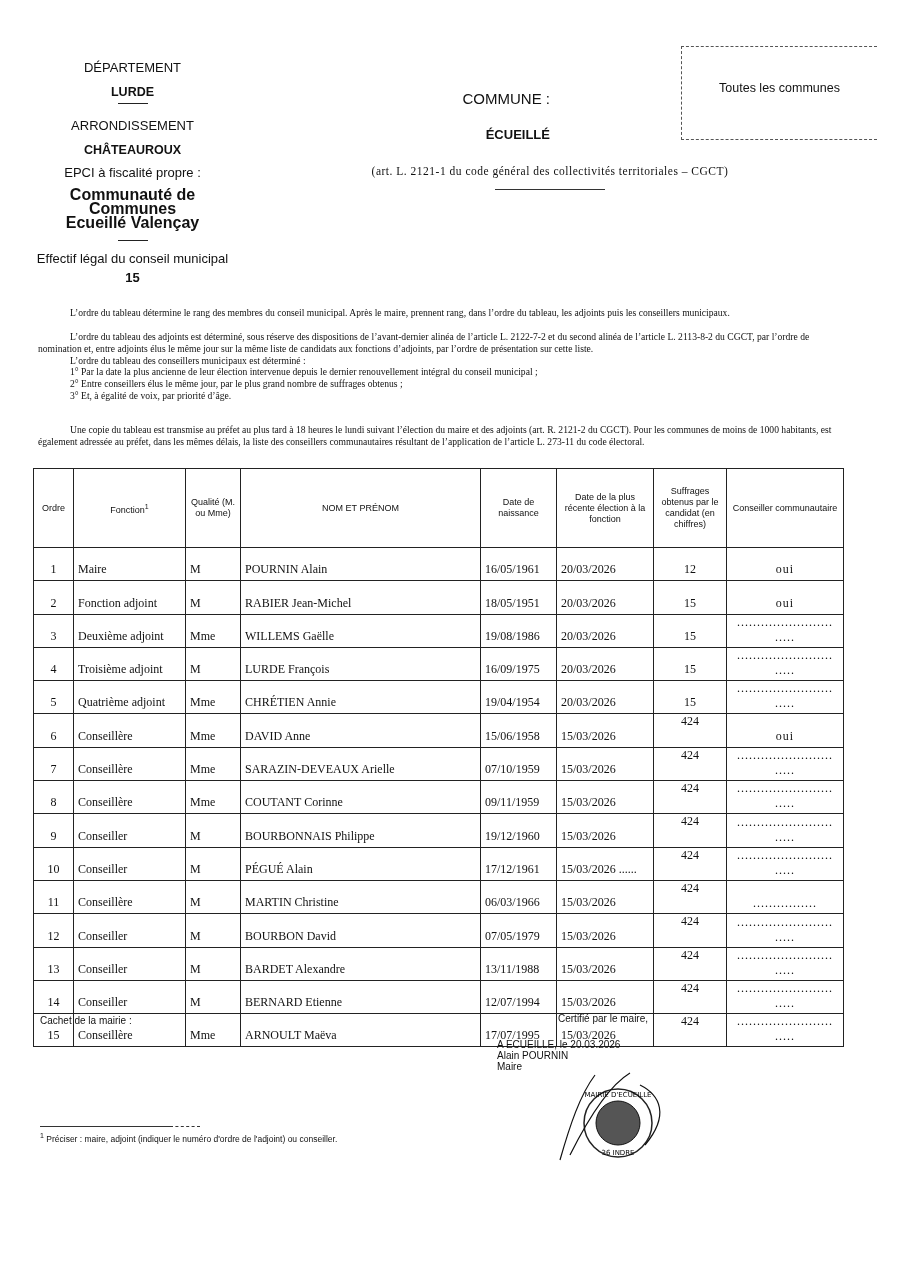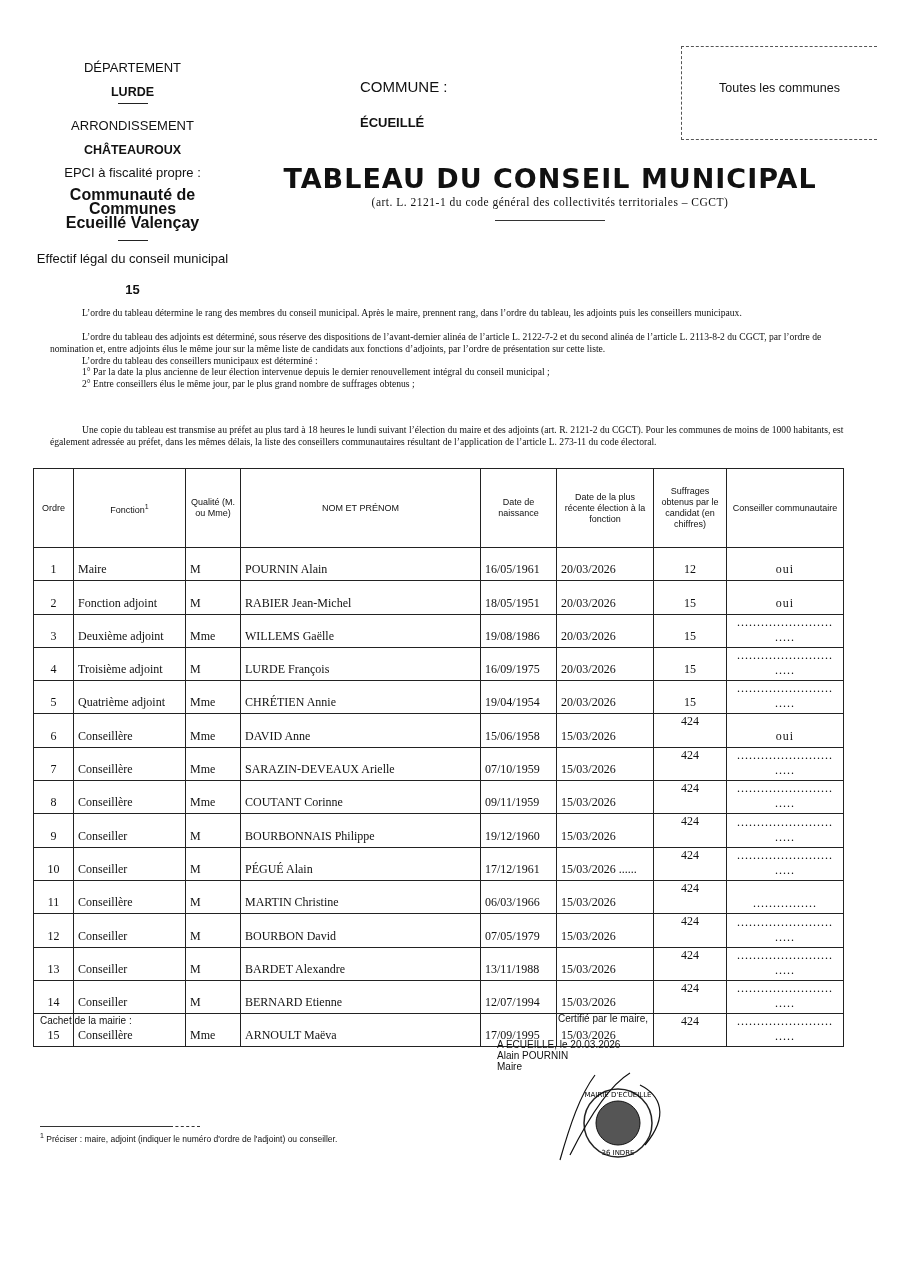--- a/index.html
+++ b/index.html
@@ -10,36 +10,36 @@
   
   .left-col { position: absolute; left: 30px; top: 60px; width: 205px; text-align: center; }
   .left-col .lbl { font-size: 13px; margin-bottom: 10px; }
   .left-col .val { font-size: 12.5px; font-weight: bold; margin-bottom: 4px; }
   .left-col .dash { width: 30px; border-top: 1px solid #222; margin: 4px auto 14px; }
   .left-col .sep { width: 30px; border-top: 1px solid #222; margin: 10px auto 10px; }
   .left-col .epci { font-size: 16px; font-weight: bold; line-height: 14px; }
   .left-col .effnum { font-size: 13px; font-weight: bold; margin-top: 2px; }
 
   
-  .commune { position: absolute; left: 360px; top: 78px; width: 190px; text-align: left; }
+  .commune { position: absolute; left: 360px; top: 90px; width: 190px; text-align: right; }
   .commune .lbl { font-size: 15px; }
   .commune .val { font-size: 13px; font-weight: bold; margin-top: 20px; }
 
   
   .box { position: absolute; left: 681px; top: 46px; width: 195px; height: 92px; border: 1px dashed #555; border-right: none; }
   .box span { position: absolute; left: 0; right: 0; top: 34px; text-align: center; font-size: 12.5px; }
 
   
   .title { position: absolute; left: 270px; top: 163px; width: 560px; text-align: center; }
   .title h1 { margin: 0; font-family: "DejaVu Sans", sans-serif; font-weight: bold; font-size: 27px; letter-spacing: 1px; }
   .title .sub { font-size: 11.5px; font-weight: normal; margin-top: 2px; letter-spacing: 0.5px; }
   .title .rule { width: 110px; border-top: 1px solid #333; margin: 12px auto 0; }
 
   
-  .para { position: absolute; left: 50px; width: 812px; font-size: 9.6px; line-height: 11.8px; }
+  .para { position: absolute; left: 38px; width: 812px; font-size: 9.6px; line-height: 11.8px; }
   .para p { margin: 0; }
   .ind { text-indent: 32px; }
   .indent-block { padding-left: 32px; }
 
   
   table.council { position: absolute; left: 33px; top: 468px; width: 810px; border-collapse: collapse; table-layout: fixed; }
   table.council th, table.council td { border: 1px solid #222; }
   table.council th { font-family: "Liberation Sans", sans-serif; font-weight: normal; font-size: 9px; line-height: 11px; height: 78px; text-align: center; vertical-align: middle; padding: 0 2px; }
   table.council td { font-family: "Liberation Serif", serif; font-size: 12px; height: 29.3px; padding: 0 4px; vertical-align: bottom; padding-bottom: 3px; }
   td.c { text-align: center; }
@@ -62,47 +62,47 @@
 <div class="left-col sans">
   <div class="lbl">DÉPARTEMENT</div>
   <div class="val">LURDE</div>
   <div class="dash"></div>
   <div class="lbl">ARRONDISSEMENT</div>
   <div class="val">CHÂTEAUROUX</div>
   <div class="lbl" style="margin-top:8px;margin-bottom:8px">EPCI à fiscalité propre :</div>
   <div class="epci">Communauté de Communes</div>
   <div class="epci">Ecueillé Valençay</div>
   <div class="sep"></div>
-  <div class="lbl" style="margin-bottom:16px">Effectif légal du conseil municipal</div>
+  <div class="lbl" style="margin-bottom:4px">Effectif légal du conseil municipal</div>
   <div class="effnum">15</div>
 </div>
 
 <div class="commune sans">
   <div class="lbl">COMMUNE :</div>
   <div class="val">ÉCUEILLÉ</div>
 </div>
 
 <div class="box sans">
   <span>Toutes les communes</span>
 </div>
 
 <div class="title">
-  <h1>TABLEAU DU CONSEIL MUNICIPAL</h1>
   <div class="sub serif">(art. L. 2121-1 du code général des collectivités territoriales – CGCT)</div>
   <div class="rule"></div>
 </div>
 
 <div class="para serif" style="top:307px">
   <p class="ind">L’ordre du tableau détermine le rang des membres du conseil municipal. Après le maire, prennent rang, dans l’ordre du tableau, les adjoints puis les conseillers municipaux.</p>
 </div>
 <div class="para serif" style="top:331px">
   <p class="ind">L’ordre du tableau des adjoints est déterminé, sous réserve des dispositions de l’avant-dernier alinéa de l’article L. 2122-7-2 et du second alinéa de l’article L. 2113-8-2 du CGCT, par l’ordre de nomination et, entre adjoints élus le même jour sur la même liste de candidats aux fonctions d’adjoints, par l’ordre de présentation sur cette liste.</p>
   <p class="indent-block">L’ordre du tableau des conseillers municipaux est déterminé :</p>
   <p class="indent-block">1° Par la date la plus ancienne de leur élection intervenue depuis le dernier renouvellement intégral du conseil municipal ;</p>
   <p class="indent-block">2° Entre conseillers élus le même jour, par le plus grand nombre de suffrages obtenus ;</p>
+  <p class="indent-block">3° Et, à égalité de voix, par priorité d’âge.</p>
 </div>
 <div class="para serif" style="top:424px">
   <p class="ind">Une copie du tableau est transmise au préfet au plus tard à 18 heures le lundi suivant l’élection du maire et des adjoints (art. R. 2121-2 du CGCT). Pour les communes de moins de 1000 habitants, est également adressée au préfet, dans les mêmes délais, la liste des conseillers communautaires résultant de l’application de l’article L. 273-11 du code électoral.</p>
 </div>
 
 <table class="council">
   <colgroup>
     <col style="width:40px">
       <col style="width:112px">
       <col style="width:55px">
@@ -263,21 +263,21 @@
         <td>12/07/1994</td>
         <td>15/03/2026</td>
         <td class="suff" style="vertical-align: top; padding-top: 0px; padding-bottom: 0px;">424</td>
         <td class="dots" style="padding-bottom: 2px;">........................ .....</td>
       </tr>
       <tr>
         <td class="c">15</td>
         <td>Conseillère</td>
         <td>Mme</td>
         <td>ARNOULT Maëva</td>
-        <td>17/09/1995</td>
+        <td>17/07/1995</td>
         <td>15/03/2026</td>
         <td class="suff" style="vertical-align: top; padding-top: 0px; padding-bottom: 0px;">424</td>
         <td class="dots" style="padding-bottom: 2px;">........................ .....</td>
       </tr>
     </tbody>
 </table>
 
 <div class="cachet sans">Cachet de la mairie :</div>
 <div class="certif sans">Certifié par le maire,</div>
 <div class="sign sans">

